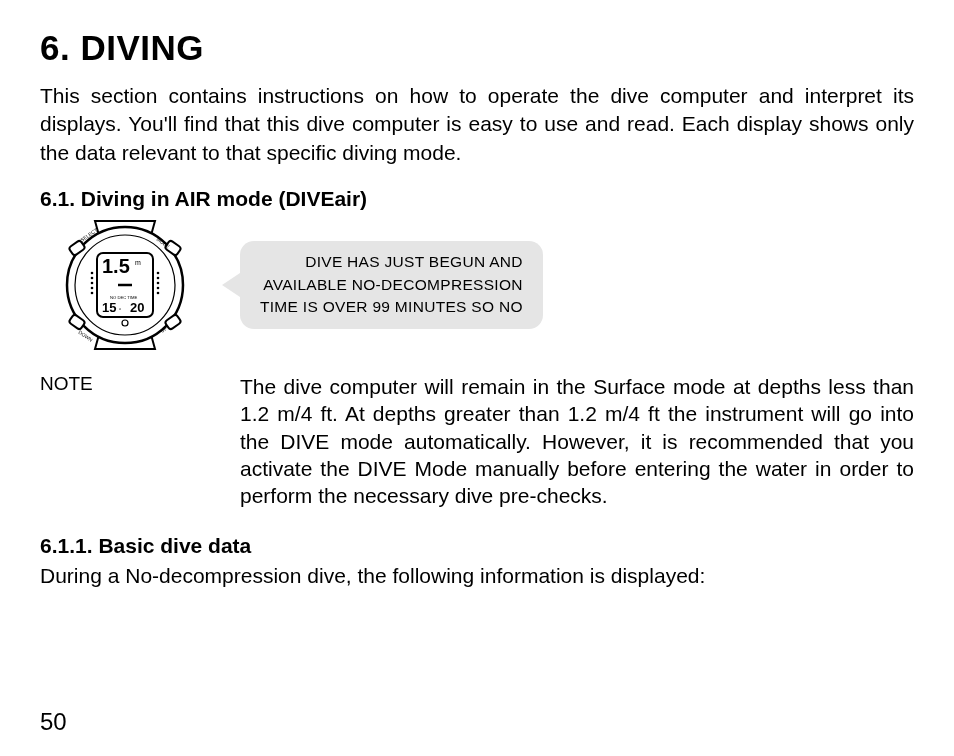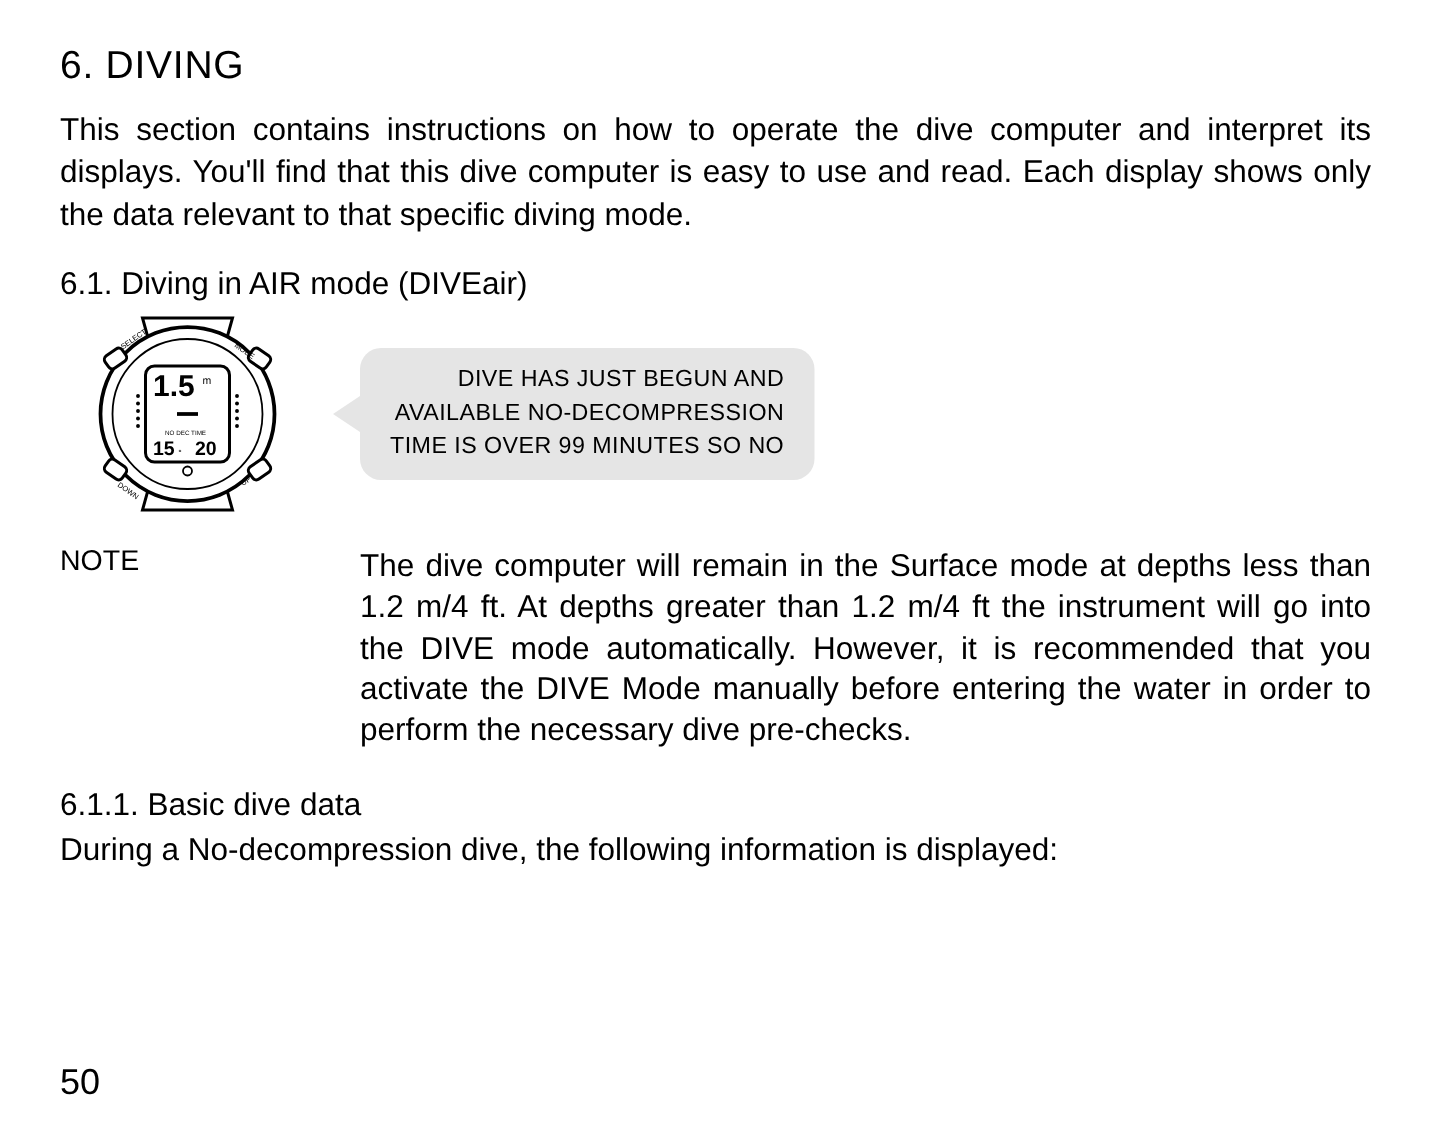--- a/index.html
+++ b/index.html
@@ -1,29 +1,29 @@
 <!DOCTYPE html>
 <html><head>
 <meta charset="utf-8">
 <style>
   html,body{margin:0;padding:0;background:#fff;font-family:Arial,Helvetica,sans-serif;color:#000}
   .page{width:954px;height:756px;position:relative;padding:28px 40px 0 40px;box-sizing:border-box}
-  h1{font-size:26px;font-weight:normal;margin:0 0 14px 0;letter-spacing:.5px}
+  h1{font-size:35px;font-weight:bold;margin:0 0 14px 0;letter-spacing:.5px}
   .intro{font-size:21px;line-height:1.35;margin:14px 0 20px 0;text-align:justify}
-  h2{font-size:21px;font-weight:normal;margin:0 0 4px 0}
+  h2{font-size:21px;font-weight:bold;margin:0 0 4px 0}
   .sec61{font-size:21px;line-height:1.35;margin:0 0 10px 0;text-align:justify}
   .sec61 .ref{font-style:italic}
   .figrow{display:flex;align-items:center;margin:4px 0 18px 0}
   .watch{width:170px;height:140px;position:relative;flex:0 0 auto}
   .bubble{position:relative;background:#e5e5e5;border-radius:14px;padding:10px 20px;margin-left:30px;font-size:15.5px;line-height:1.45;text-align:right;letter-spacing:.3px;font-family:'Segoe UI',Arial,sans-serif;max-width:290px}
   .bubble-tail{position:absolute;left:-18px;top:50%;transform:translateY(-50%);width:0;height:0;border-top:12px solid transparent;border-bottom:12px solid transparent;border-right:18px solid #e5e5e5}
   .noterow{display:flex;margin:0 0 24px 0}
   .notelabel{flex:0 0 200px;font-size:19px;font-weight:normal}
   .notetext{flex:1;font-size:21px;line-height:1.3;text-align:justify}
-  h3{font-size:21px;font-weight:normal;margin:16px 0 4px 0}
+  h3{font-size:21px;font-weight:bold;margin:16px 0 4px 0}
   .sec611{font-size:21px;line-height:1.35;margin:0}
   .pagenum{position:absolute;left:40px;bottom:20px;font-size:24px}
 </style>
 </head>
 <body>
 
 <div class="page">
 
   <h1>6. DIVING</h1>
 

